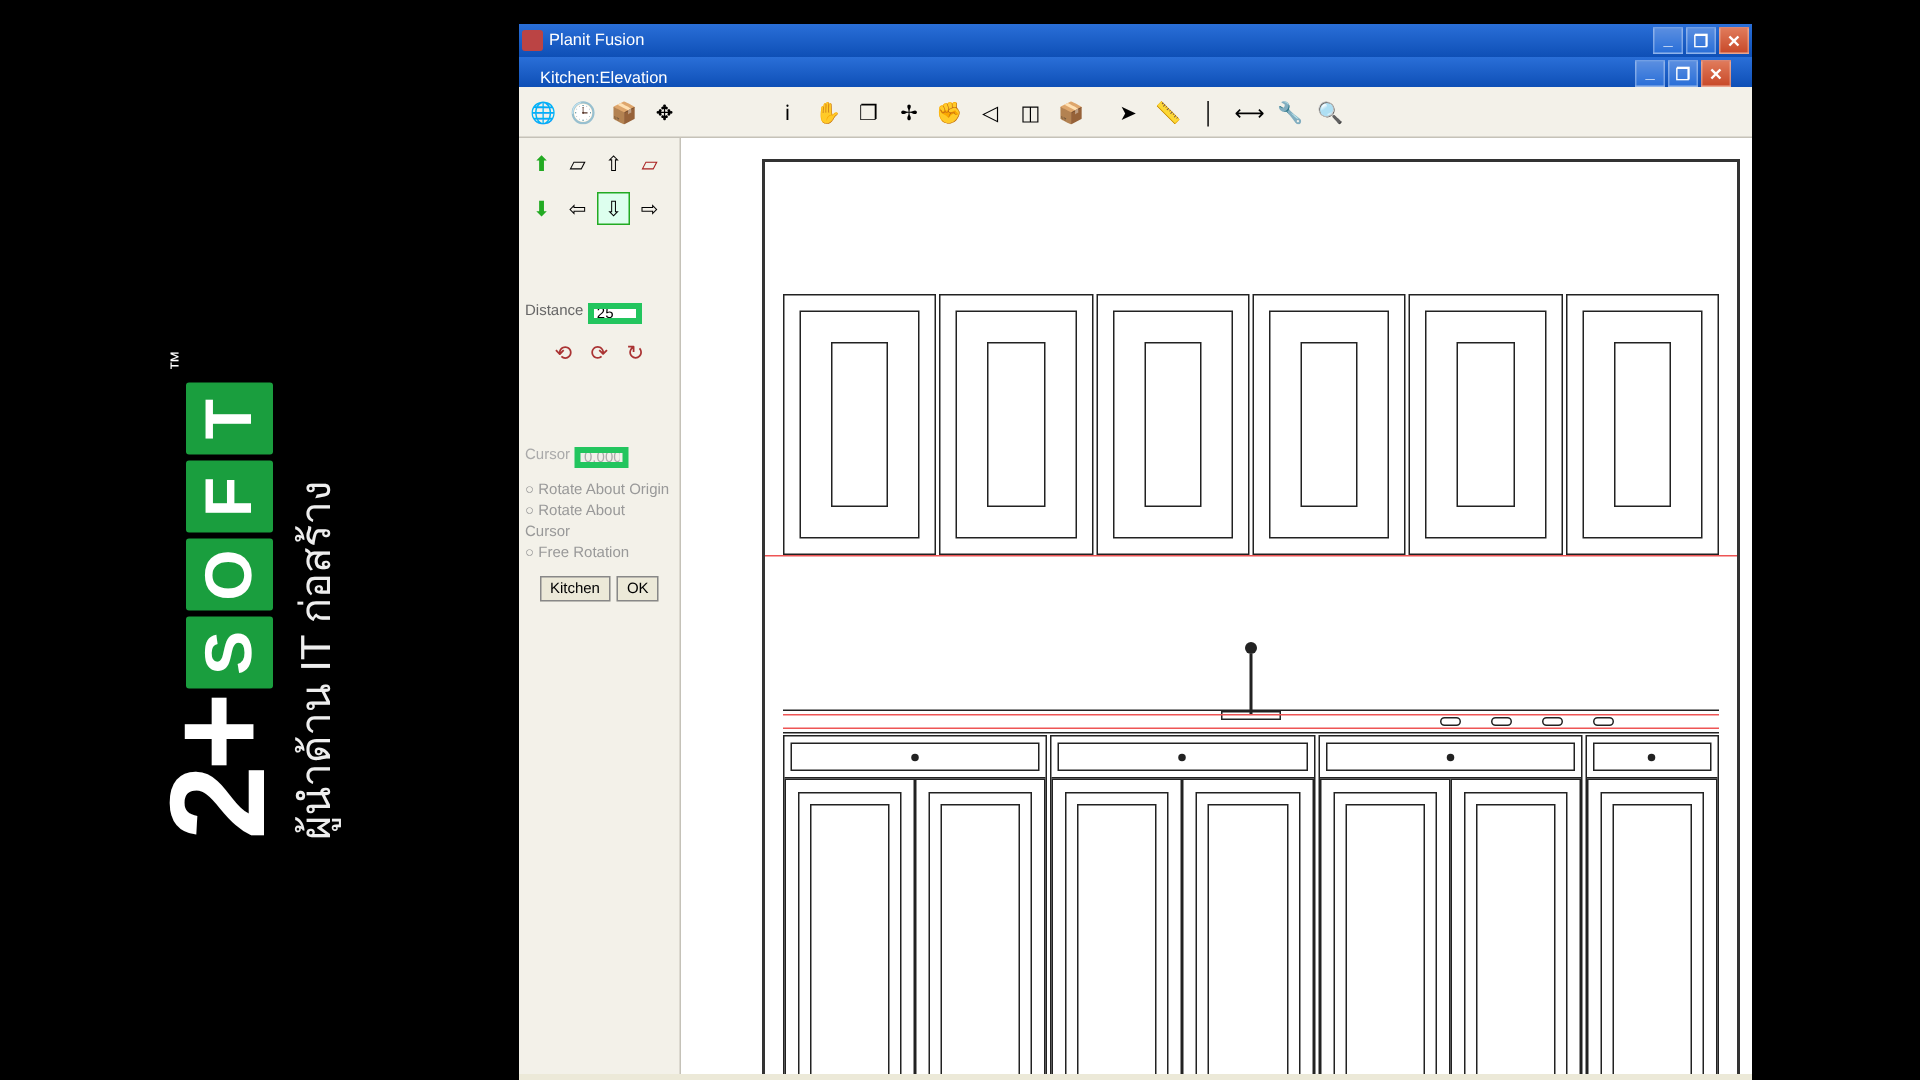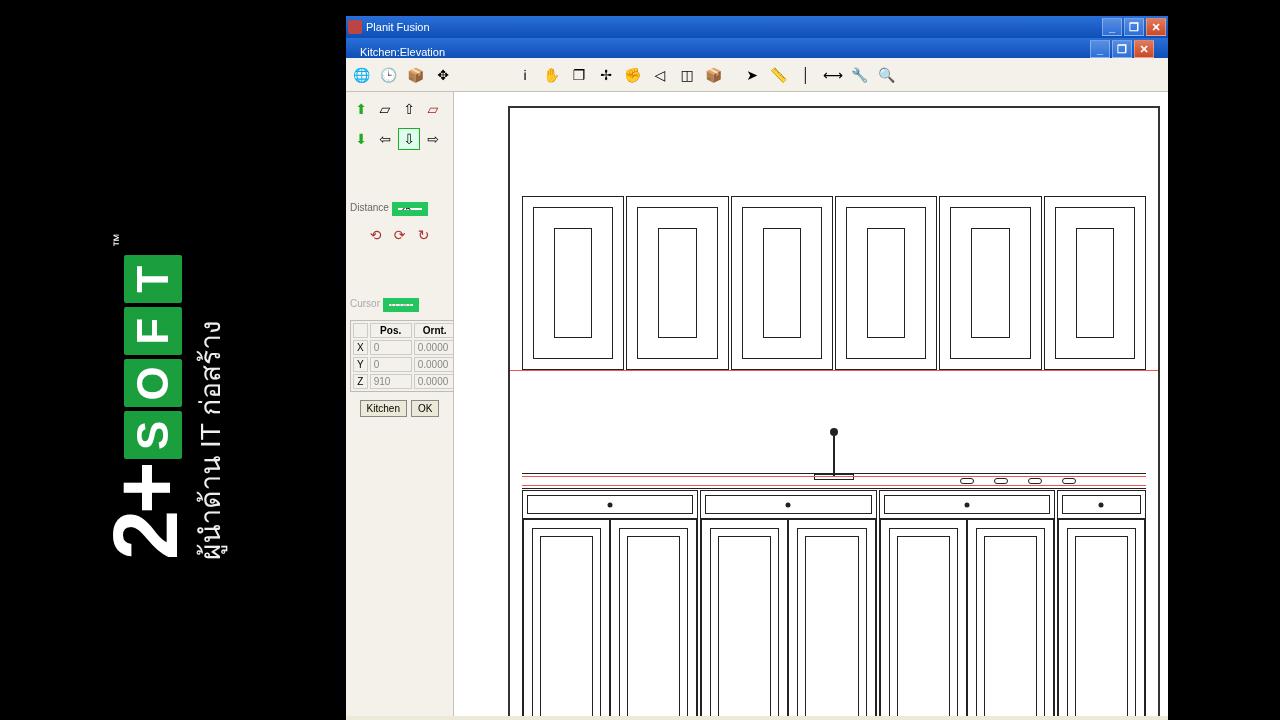--- a/index.html
+++ b/index.html
@@ -38,21 +38,21 @@
 .toolbars { height:34px; background:#f3f1e9; border-bottom:1px solid #c5c2b8; display:flex; align-items:center; padding:0 4px; gap:3px; }
 .tbtn { width:24px; height:24px; border:1px solid transparent; background:#f3f1e9; display:flex; align-items:center; justify-content:center; font-size:14px; cursor:pointer; }
 .vsep { width:8px; }
 
 
 .work { display:flex; height:calc(100% - 96px); }
 .sidepanel { width:108px; background:#f3f1e9; border-right:1px solid #c5c2b8; padding:6px 4px; font-size:10px; display:flex; flex-direction:column; gap:8px; }
 .arrowgrid { display:grid; grid-template-columns:repeat(4,22px); gap:2px; }
 .arrowgrid .tbtn { width:22px; height:22px; }
 .field-row { display:flex; align-items:flex-start; gap:3px; font-size:10px; color:#666;margin-top:44px; }
-.field-row input { width:36px; height:14px; font-size:10px; border:6px solid #22c55e; padding:0 2px; }
+.field-row input { width:36px; height:14px; font-size:10px; border:4px solid #22c55e; padding:0 2px; }
 .radio-list { font-size:10px; color:#999; line-height:14px; }
 .coord-table { border:1px solid #bbb; font-size:10px; }
 .coord-table th,.coord-table td { border:1px solid #ccc; padding:1px 3px; text-align:center; }
 .coord-table td input { width:34px; border:none; font-size:10px; background:transparent; color:#888; }
 .btnrow { display:flex; justify-content:center; gap:4px; }
 .btnrow button { font-size:10px; padding:2px 6px; border:1px solid #888; background:#ece9d8; cursor:pointer; }
 
 
 .canvas { flex:1; background:#fff; position:relative; overflow:hidden; }
 .canvas-inner { position:absolute; left:54px; top:14px; right:8px; bottom:0; border:2px solid #333; border-bottom:none; }
@@ -179,45 +179,26 @@
         <div class="tbtn" style="color:#a33">⟲</div>
         <div class="tbtn" style="color:#a33">⟳</div>
         <div class="tbtn" style="color:#a33">↻</div>
       </div>
 
       <div class="field-row" style="color:#aaa">
         <span>Cursor</span>
         <input type="text" disabled="" style="color: rgb(170, 170, 170);" value="0.0000">
       </div>
 
-
-      <table class="coord-table">
-        <tbody>
-            <tr>
-          <th></th>
-          <th>Pos.</th>
-          <th>Ornt.</th>
-        </tr>
-        <tr>
-          <td>X</td>
-          <td><input value="0" style=""></td>
-          <td><input value="0.0000" style=""></td>
-        </tr>
-        <tr>
-          <td>Y</td>
-          <td><input value="0" style=""></td>
-          <td><input value="0.0000" style=""></td>
-        </tr>
-        <tr>
-          <td>Z</td>
-          <td><input value="910" style=""></td>
-          <td><input value="0.0000" style=""></td>
-        </tr>
-      </tbody>
-        </table>
+      <div class="radio-list">
+        <div>○ <span>Rotate About Origin</span></div>
+        <div>○ <span>Rotate About Cursor</span></div>
+        <div>○ <span>Free Rotation</span></div>
+      </div>
+
 
       <div class="btnrow">
         <button>Kitchen</button>
         <button>OK</button>
       </div>
     </div>
 
     <div class="canvas">
       <div class="canvas-inner">
 

